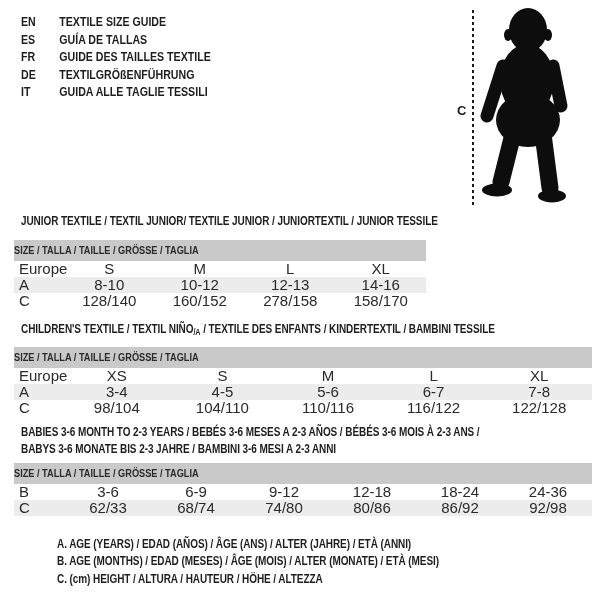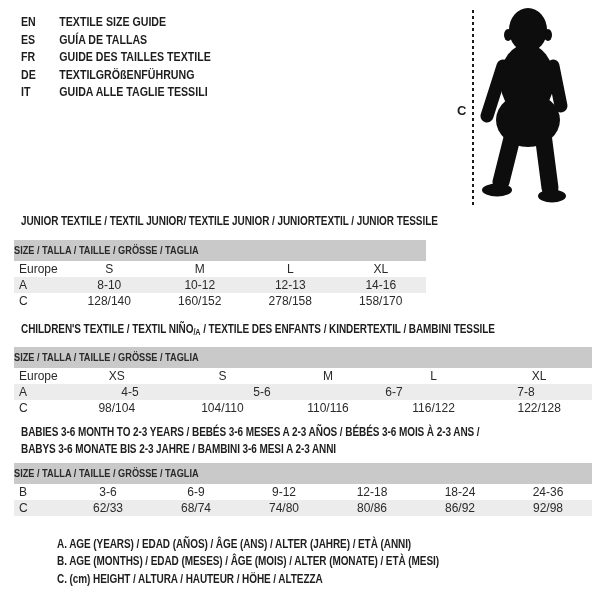--- a/index.html
+++ b/index.html
@@ -45,21 +45,21 @@
   #table-3 { top:463px; width:578px; }
 
   .size-bar {
     height:21px; background:#c9c9c9; line-height:17px; 
     overflow:hidden; white-space:nowrap;
   }
   .size-bar span {
     display:inline-block; font-weight:bold; font-size:11.5px; color:#2a2a2a;
     transform:scaleX(0.80); transform-origin:left center; white-space:nowrap;
   }
-  .trow { display:flex; height:16px; line-height:16px; font-size:12px; color:#2a2a2a; }
+  .trow { display:flex; height:16px; line-height:16px; font-size:15px; color:#2a2a2a; }
   .trow.shade { background:#ececec; }
   .lab { width:50px; padding-left:5px; }
   .val { flex:1; text-align:center; }
 
   
   .legend { position:absolute; left:21px; top:536px;margin-left:36px; }
   .legend-line {
     font-weight:bold; font-size:12.5px; line-height:17.4px; white-space:nowrap;
     transform:scaleX(0.80); transform-origin:left top; letter-spacing:-0.1px;
   }
@@ -137,20 +137,21 @@
   <div class="trow">
     <span class="lab">Europe</span>
     <span class="val">XS</span>
     <span class="val">S</span>
     <span class="val">M</span>
     <span class="val">L</span>
     <span class="val">XL</span>
   </div>
   <div class="trow shade">
     <span class="lab">A</span>
+    <span class="val">3-4</span>
     <span class="val">4-5</span>
     <span class="val">5-6</span>
     <span class="val">6-7</span>
     <span class="val">7-8</span>
   </div>
   <div class="trow">
     <span class="lab">C</span>
     <span class="val">98/104</span>
     <span class="val">104/110</span>
     <span class="val">110/116</span>

